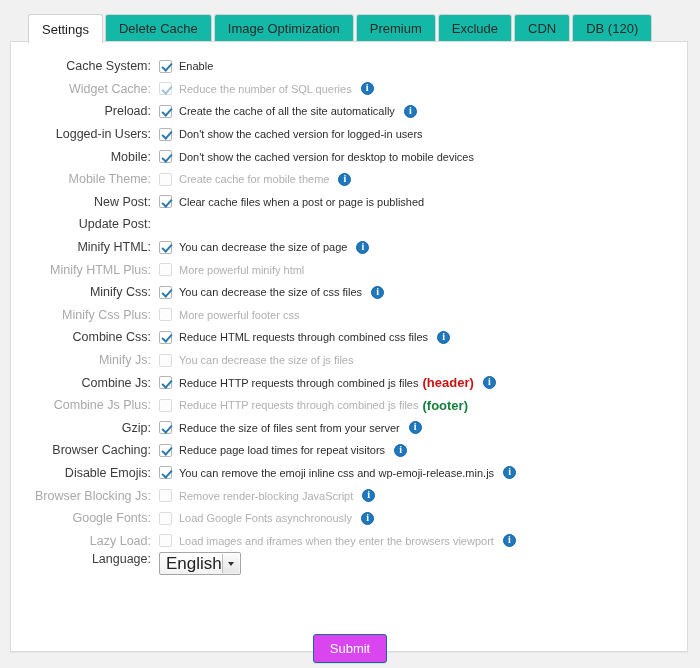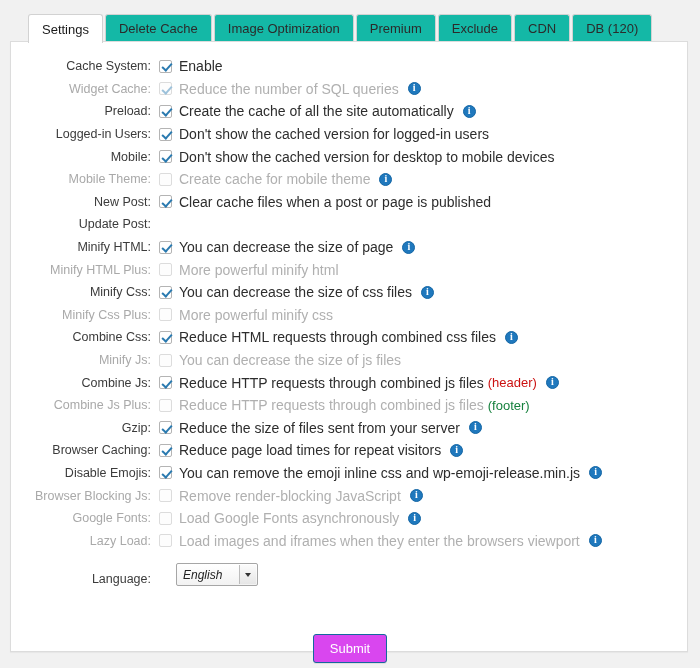--- a/index.html
+++ b/index.html
@@ -129,28 +129,28 @@
     transform: rotate(42deg);
   }
   .row.disabled .cb {
     border-color: #dcdcdc;
     background: #fdfdfd;
     cursor: default;
   }
   .row.disabled .cb.checked::after { border-color: #9dc2db; }
 
   .txt {
-    font-size: 14px;
+    font-size: 11px;
     color: #2d2d2d;
   }
   .row.disabled .txt { color: #b0b0b0; }
 
   .redtag {
     color: #cc1111;
-    font-weight: normal;
+    font-weight: bold;
     margin-left: 4px;
   }
   .row.disabled .redtag { color: #15803d; }
 
   
   .info {
     width: 13px;
     height: 13px;
     flex: 0 0 13px;
     margin-left: 9px;
@@ -167,38 +167,37 @@
     left: 0; right: 0; top: -1px;
     text-align: center;
     font-family: "Liberation Serif", serif;
     font-size: 10px;
     font-weight: bold;
     line-height: 12px;
     color: #ffffff;
   }
 
   
-  .row.lang { height: 34px; align-items: flex-end; gap: 17px; }
+  .row.lang { height: 34px; align-items: flex-start; }
   .select {
     position: relative;
     width: 82px;
     height: 23px;
     border: 1px solid #a6a6a6;
     background: linear-gradient(#ffffff, #f2f2f2);
     border-radius: 2px;
     box-sizing: border-box;
     display: flex;
     align-items: center;
     cursor: pointer;
   }
   .select .val {
     padding-left: 6px;
-    font-size: 12px;
+    font-size: 17px;
     color: #222;
-    font-style: italic;
   }
   .select .arrowbox {
     position: absolute;
     right: 1px;
     top: 1px;
     bottom: 1px;
     width: 17px;
     background: linear-gradient(#fbfbfb, #e6e6e6);
     border-left: 1px solid #bcbcbc;
     display: flex;
@@ -326,21 +325,21 @@
           <div class="ctl">
             <span class="cb checked"></span>
             <span class="txt">You can decrease the size of css files</span>
             <span class="info"></span>
           </div>
         </div>
         <div class="row disabled">
           <div class="lbl">Minify Css Plus:</div>
           <div class="ctl">
             <span class="cb"></span>
-            <span class="txt">More powerful minify css</span>
+            <span class="txt">More powerful footer css</span>
           </div>
         </div>
         <div class="row">
           <div class="lbl">Combine Css:</div>
           <div class="ctl">
             <span class="cb checked"></span>
             <span class="txt">Reduce HTML requests through combined css files</span>
             <span class="info"></span>
           </div>
         </div>

